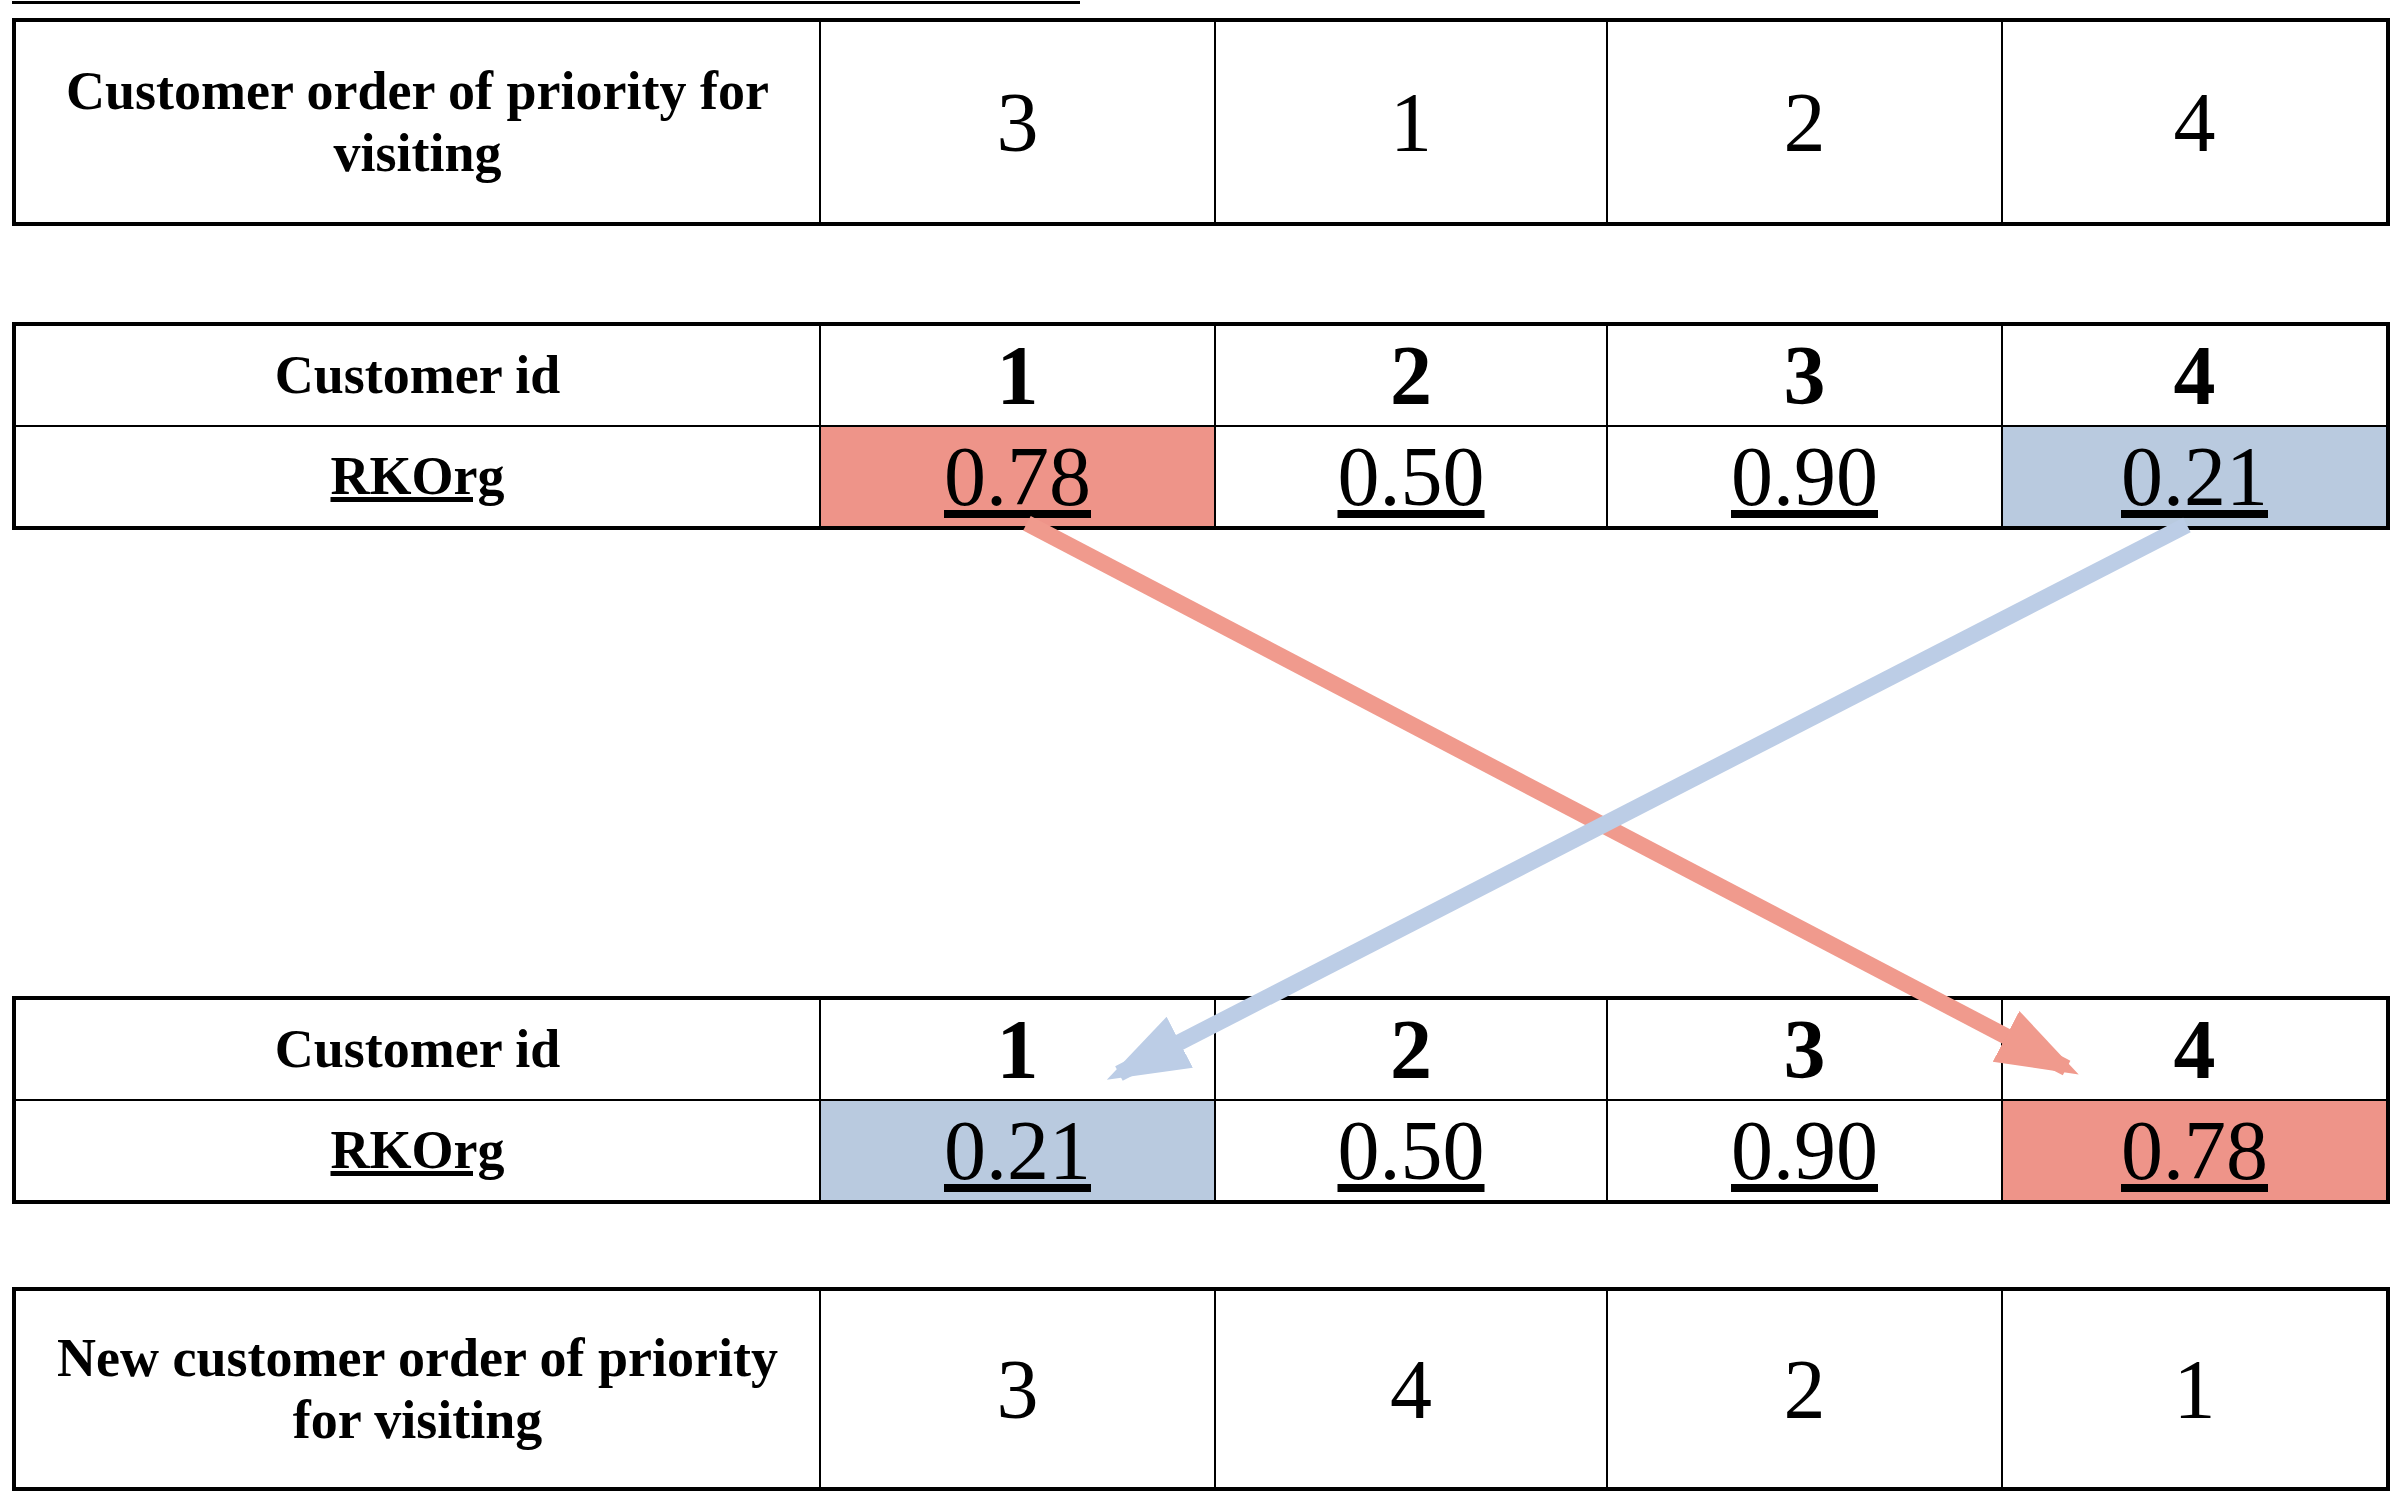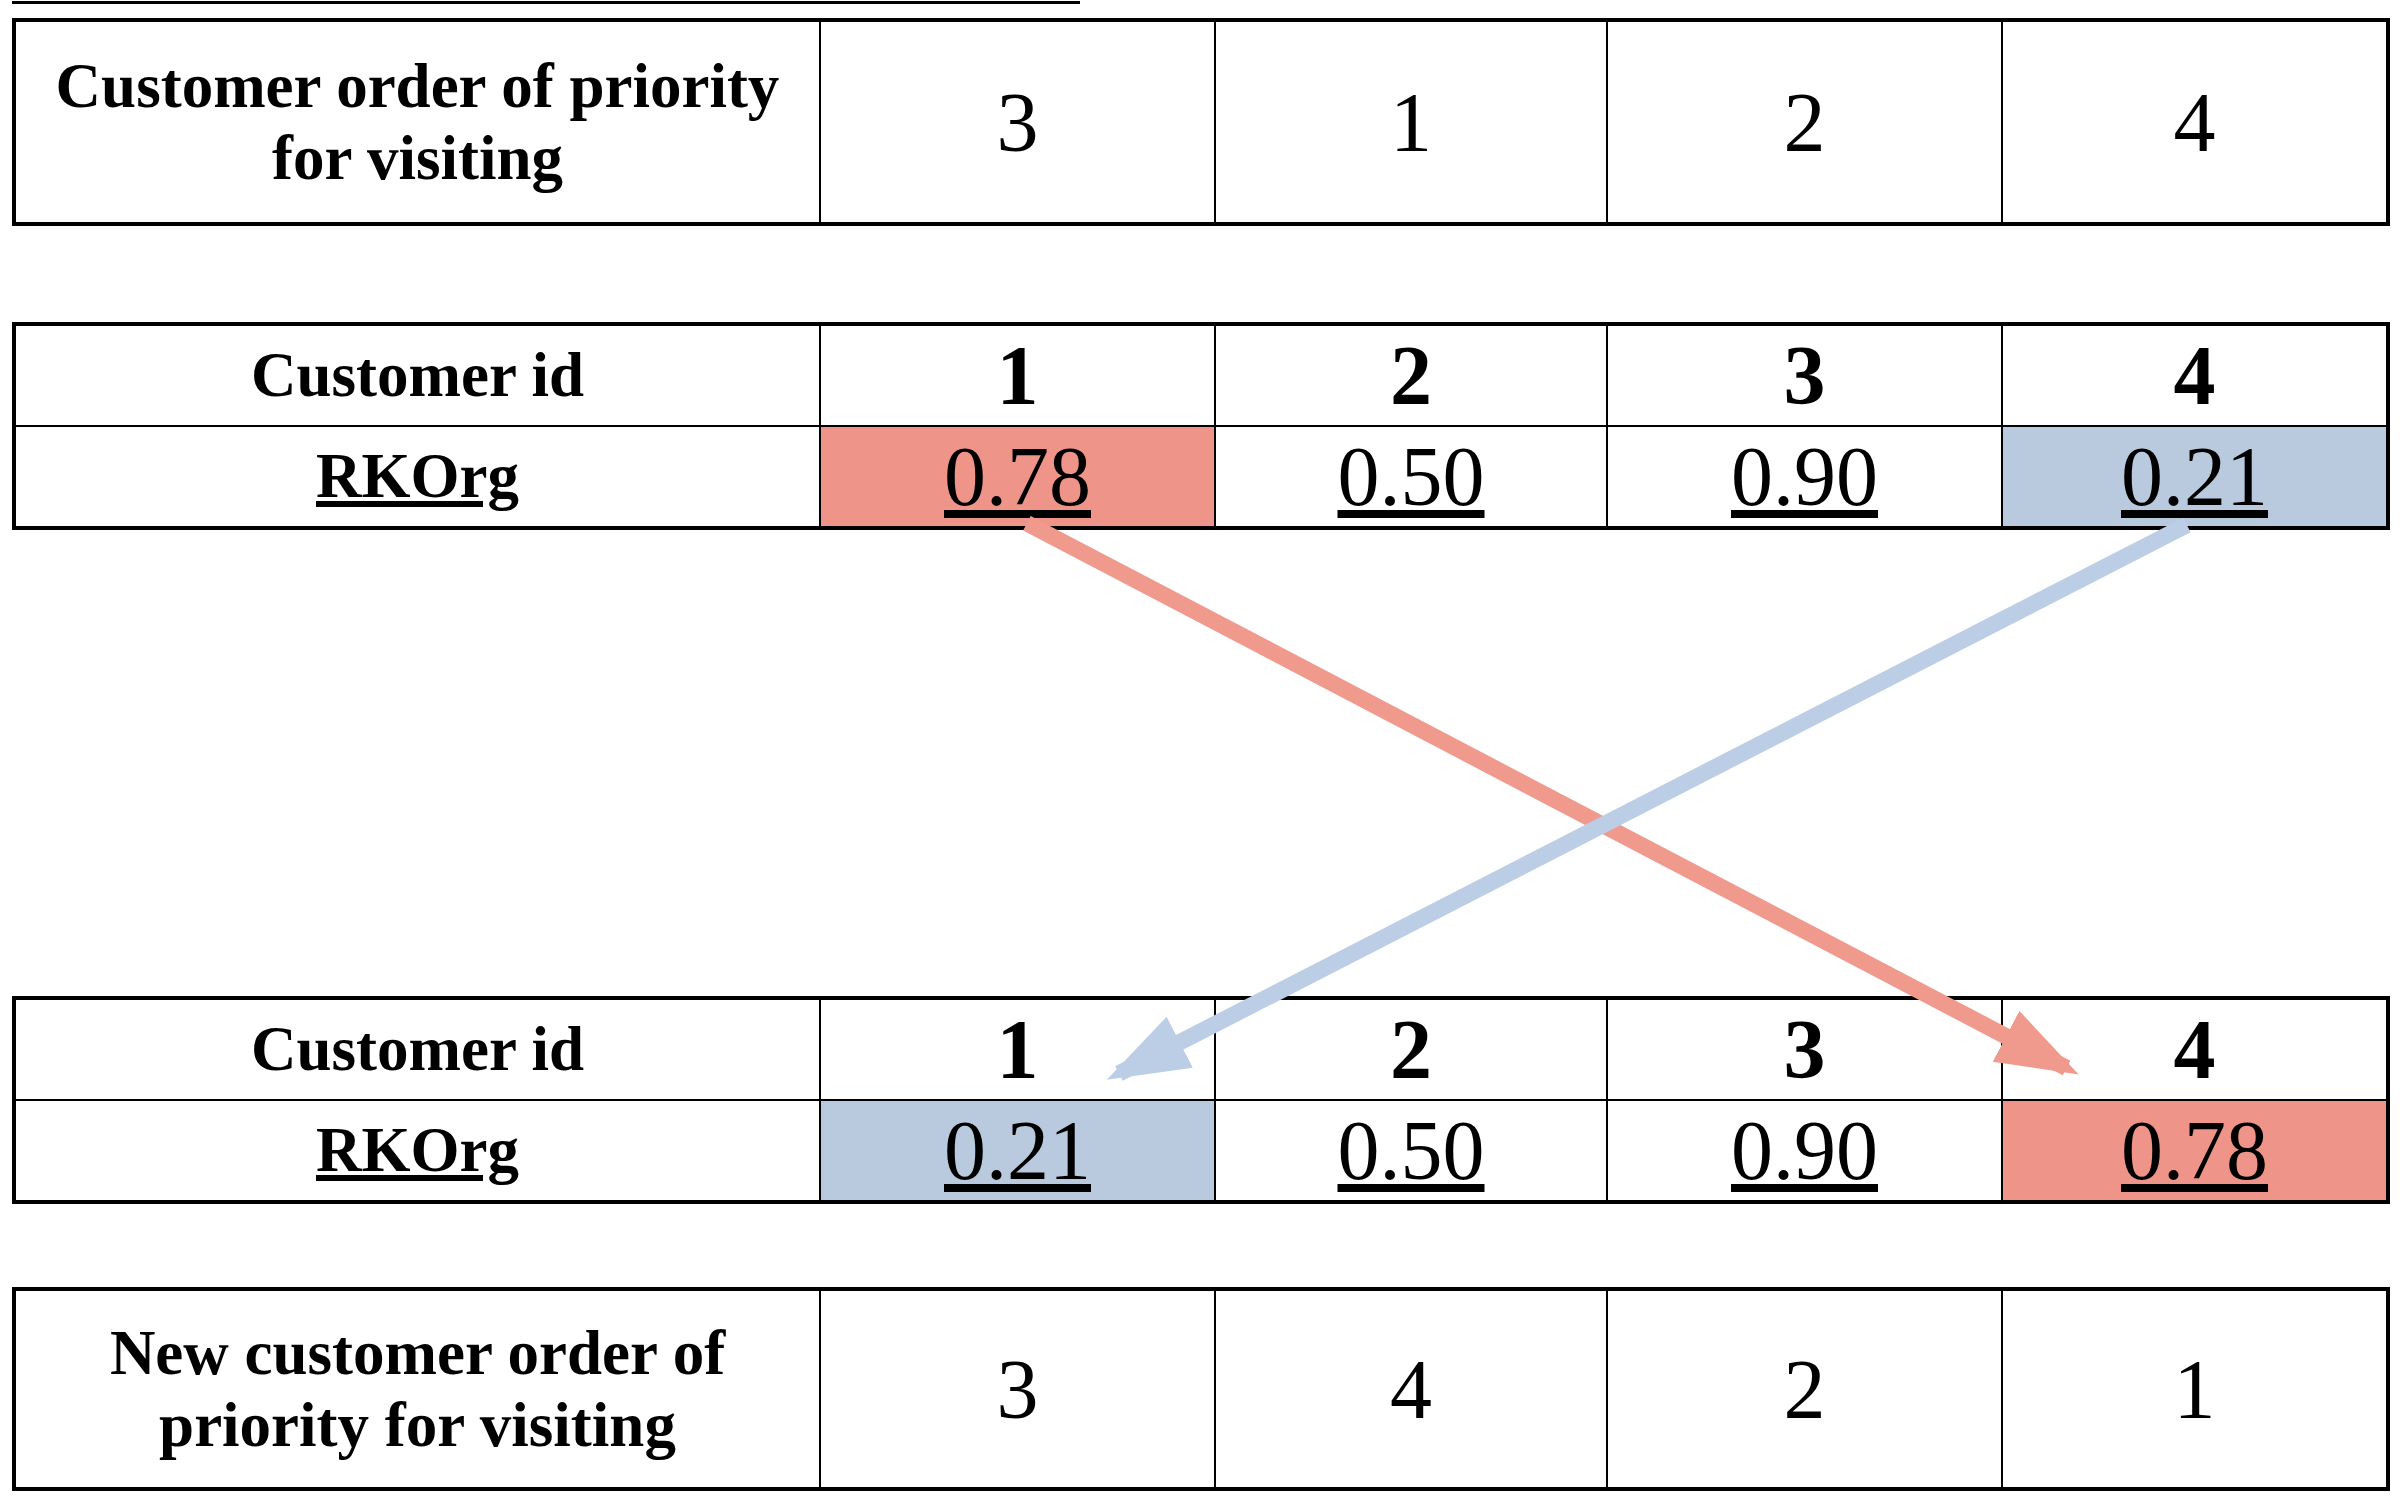--- a/index.html
+++ b/index.html
@@ -27,21 +27,21 @@
   table.tbl { border:4.6px solid var(--border,#000); }
   .t1 { top:18px; }
   .t2 { top:322px; }
   .t3 { top:996px; }
   .t4 { top:1287px;border-radius:12px; }
   .t1 td { height:198px; }
   .t2 tr.hdr td, .t3 tr.hdr td { height:90px; }
   .t2 tr.val td, .t3 tr.val td { height:94px;text-decoration:underline; }
   .t4 td { height:194px; }
   td.lbl {
-    font-weight:bold; font-size:63px; line-height:1.15;
+    font-weight:bold; font-size:54px; line-height:1.15;
     padding:0 27px;
   }
   td.num { font-size:84px; font-weight:normal; }
   td.num.bold { font-weight:bold; }
   td.hl-red  { background:var(--highlight-red,#EE9489); }
   td.hl-blue { background:var(--highlight-blue,#B9CADF); }
   svg.arrows {
     position:absolute; top:0; left:0; width:2401px; height:1511px;
     pointer-events:none; z-index:5;
   }

